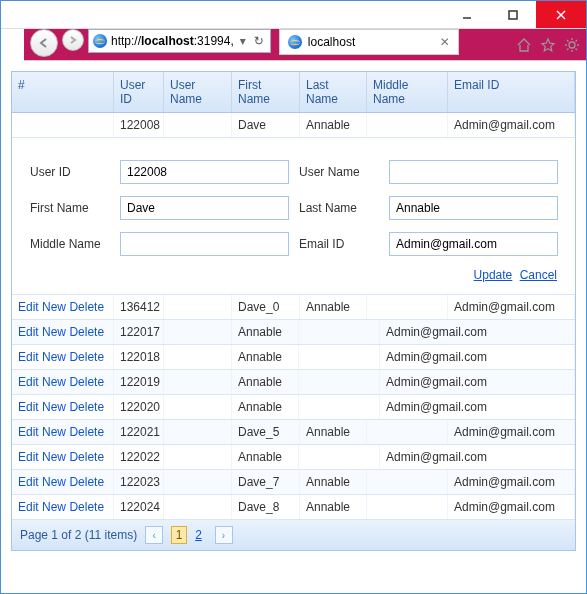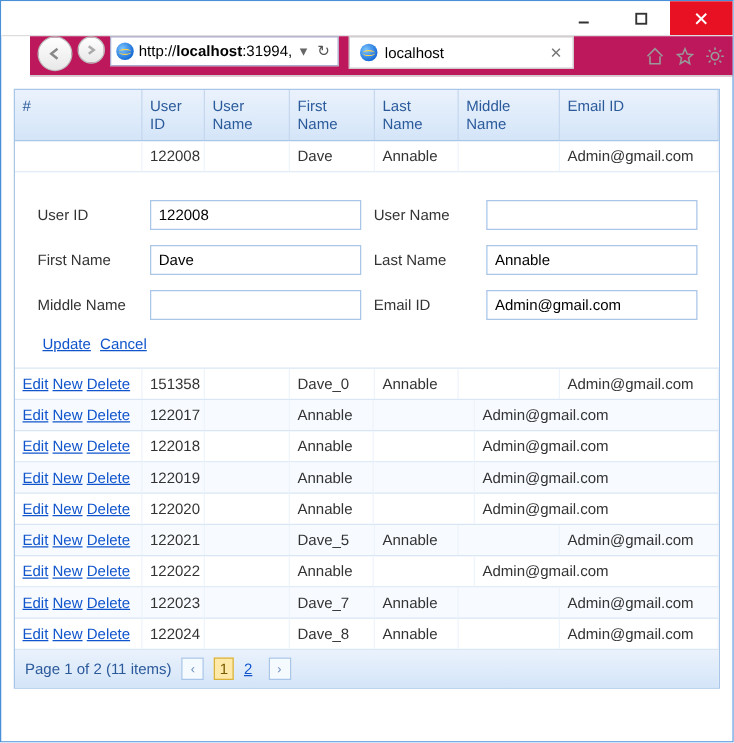--- a/index.html
+++ b/index.html
@@ -35,28 +35,28 @@
 .grow.alt { background: #f7fbff; }
 
 .col-act { width: 102px; }
 .col-uid { width: 50px; }
 .col-uname { width: 68px; }
 .col-fn { width: 68px; }
 .col-ln { width: 67px; }
 .col-mn { width: 81px; }
 .col-em { flex: 1; }
 
-.actlink { color: #1155cc; text-decoration: underline; cursor: pointer; }
+.actlink { color: #1155cc; cursor: pointer; }
 
 .editform { background: #fff; border-bottom: 1px solid #d9e6f5; padding: 22px 18px 12px 18px; }
 .formrow { display: flex; gap: 10px; margin-bottom: 12px; }
 .formcell { display: flex; align-items: center; gap: 8px; flex: 1; }
 .formcell label { width: 82px; color: #333; }
 .formcell input { flex: 1; height: 24px; border: 1px solid #a9c5e8; padding: 2px 6px; font-size: 12px; background: #fff; }
-.formactions { text-align: left; }
+.formactions { text-align: right; }
 .formactions a { color: #1155cc; text-decoration: underline; margin-left: 4px; cursor: pointer; }
 
 .pager { background: linear-gradient(#eaf2fc,#d4e5f8); padding: 6px 8px; display: flex; align-items: center; gap: 8px; color: #2b5a9b; }
 .pager .pgbtn { width: 18px; height: 18px; border: 1px solid #a9c5e8; background: #f5faff; display: inline-flex; align-items: center; justify-content: center; color: #6a8abf; font-size: 10px; }
 .pager .pgnum { width: 16px; height: 18px; display: inline-flex; align-items: center; justify-content: center; text-decoration: underline; color: #1155cc; }
 .pager .pgnum.cur { background: #ffe9a8; border: 1px solid #d9b23c; color: #7a5a00; text-decoration: none; }
 
 .ie-icon { width:14px; height:14px; border-radius:50%; background: radial-gradient(circle at 35% 35%, #7cc6ff, #1a6ed8 70%); display:inline-block; position:relative; }
 .ie-icon::after { content:""; position:absolute; left:2px; right:2px; top:5px; height:3px; border:1px solid #ffd34d; border-left:none; border-right:none; border-radius:50%; }
 </style>
@@ -191,21 +191,21 @@
         </div>
         <div class="formactions">
           <a>Update</a>
           <a>Cancel</a>
         </div>
       </div>
 
       <div id="rows-container">
           <div class="grow">
             <div class="gc col-act"><a class="actlink">Edit</a> <a class="actlink">New</a> <a class="actlink">Delete</a></div>
-            <div class="gc col-uid">151358</div>
+            <div class="gc col-uid">136412</div>
             <div class="gc col-uname"></div>
             <div class="gc col-fn">Dave_0</div>
             <div class="gc col-ln">Annable</div>
             <div class="gc col-mn"></div>
             <div class="gc col-em">Admin@gmail.com</div>
           </div>
           <div class="grow alt">
             <div class="gc col-act"><a class="actlink">Edit</a> <a class="actlink">New</a> <a class="actlink">Delete</a></div>
             <div class="gc col-uid">122017</div>
             <div class="gc col-uname"></div>

